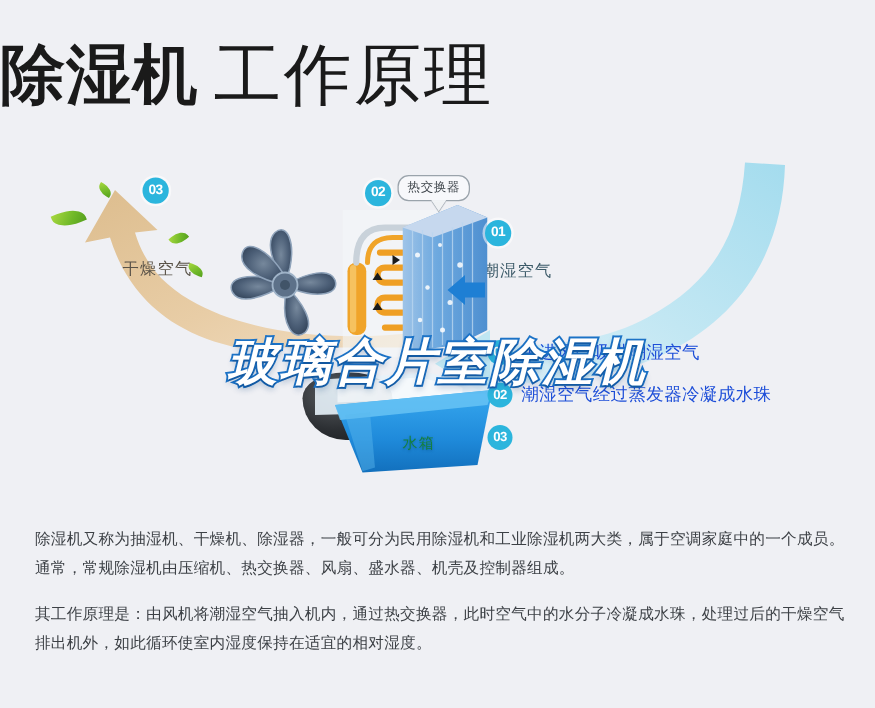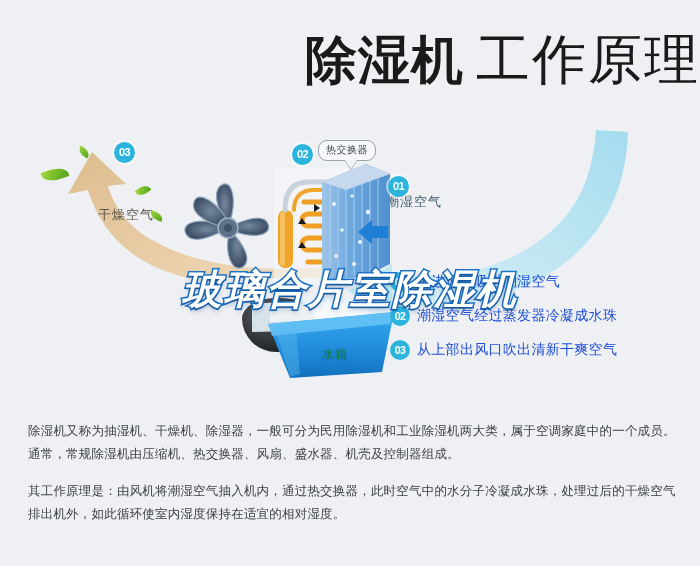--- a/index.html
+++ b/index.html
@@ -16,21 +16,21 @@
     color: #333;
     position: relative;
   }
 
   
   .title-wrap {
     position: absolute;
     top: 24px;
     left: 0;
     width: 700px;
-    text-align: right;
+    text-align: left;
     white-space: nowrap;
   }
   .title-a {
     font-family: "DejaVu Sans", sans-serif;
     font-size: 52px;
     font-weight: 700;
     color: #1a1a1a;
     letter-spacing: 1px;
     vertical-align: middle;
   }
@@ -73,21 +73,21 @@
   
   .air-label {
     position: absolute;
     font-family: "Liberation Sans", sans-serif;
     font-size: 13px;
     color: #4a4741;
     letter-spacing: 1px;
     white-space: nowrap;
   }
   .air-label.dry   { left: 98px; top: 86px; color: #5a5348; }
-  .air-label.humid { left: 386px; top: 73px; color: #3c5a68; font-family: Liberation Mono, monospace; }
+  .air-label.humid { left: 386px; top: 88px; color: #3c5a68; font-family: Liberation Mono, monospace; }
 
   
   .badge {
     position: absolute;
     width: 21px; height: 21px;
     border-radius: 50%;
     background: #2bb5dd;
     color: #ffffff;
     font-family: "Liberation Sans", sans-serif;
     font-size: 11px;
@@ -377,20 +377,19 @@
   <div class="step-row">
     <span class="step-num">01</span>
     <span class="step-text">由进风口吸进潮湿空气</span>
   </div>
   <div class="step-row">
     <span class="step-num">02</span>
     <span class="step-text">潮湿空气经过蒸发器冷凝成水珠</span>
   </div>
   <div class="step-row">
     <span class="step-num">03</span>
-    <span class="step-text">从上部出风口吹出清新干爽空气</span>
   </div>
 </div>
 
 <div class="watermark">玻璃合片室除湿机</div>
 
 <p class="copy p1">除湿机又称为抽湿机、干燥机、除湿器，一般可分为民用除湿机和工业除湿机两大类，属于空调家庭中的一个成员。通常，常规除湿机由压缩机、热交换器、风扇、盛水器、机壳及控制器组成。</p>
 <p class="copy p2">其工作原理是：由风机将潮湿空气抽入机内，通过热交换器，此时空气中的水分子冷凝成水珠，处理过后的干燥空气排出机外，如此循环使室内湿度保持在适宜的相对湿度。</p>
 
 </body></html>

